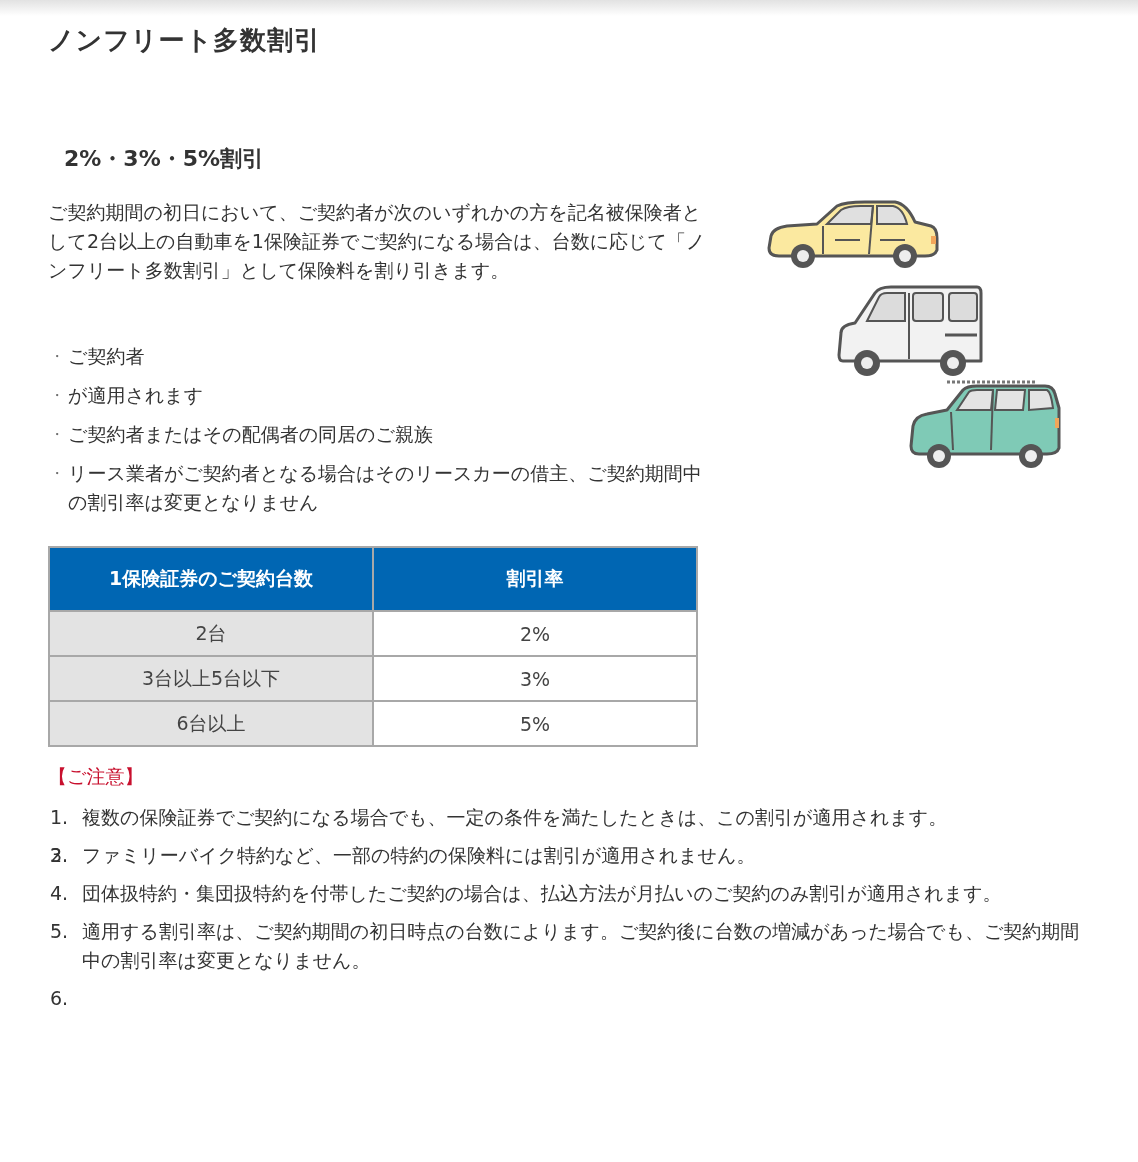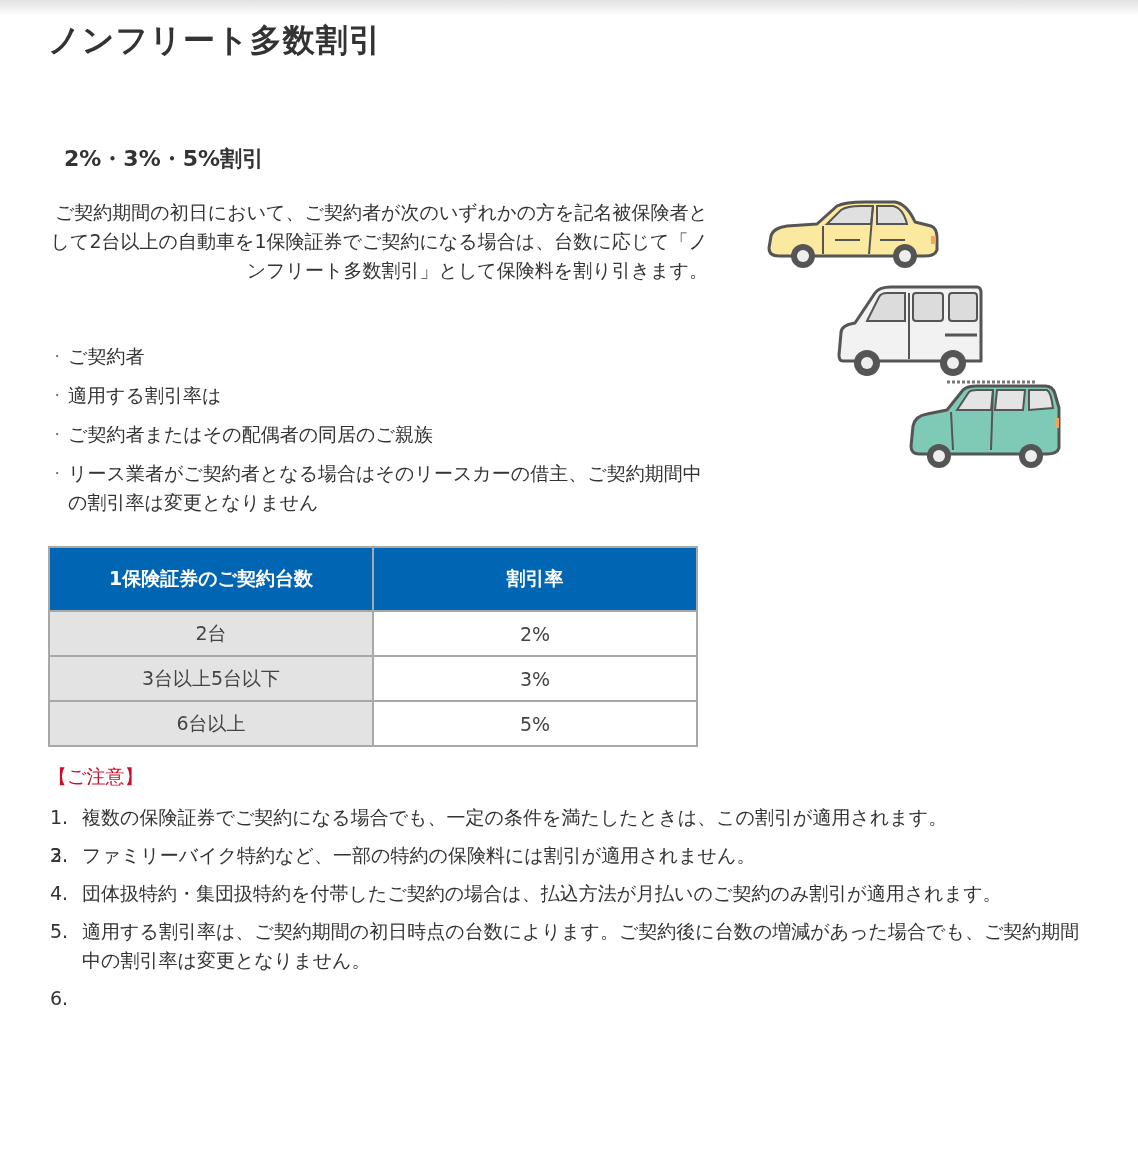--- a/index.html
+++ b/index.html
@@ -11,30 +11,30 @@
     font-family: "DejaVu Sans", "Liberation Sans", sans-serif;
     position: relative;
     overflow: hidden;
   }
   .top-shade {
     position: absolute; left: 0; top: 0; width: 1138px; height: 16px;
     background: linear-gradient(#e2e2e2, #ffffff);
   }
   .page-title {
     position: absolute; left: 48px; top: 18px;
-    margin: 0; font-size: 32px; font-weight: bold; letter-spacing: 1px;
+    margin: 0; font-size: 26px; font-weight: bold; letter-spacing: 1px;
     color: #333333; line-height: 44px;
   }
   .sub-title {
     position: absolute; left: 48px; top: 126px;
     margin: 16px; font-size: 22px; font-weight: bold; color: #333333; line-height: 34px;
   }
   .intro {
     position: absolute; left: 48px; top: 198px; width: 660px;
-    margin: 0; font-size: 19px; line-height: 29px; color: #333333; text-align: right;
+    margin: 0; font-size: 19px; line-height: 29px; color: #333333;
   }
   .bullets {
     position: absolute; left: 48px; top: 342px; width: 660px;
     margin: 0; padding: 0; list-style: none;
   }
   .bullets li {
     position: relative; padding-left: 20px;
     font-size: 19px; line-height: 29px; margin-bottom: 10px; color: #333333;
   }
   .bullets li .dot {
@@ -74,21 +74,21 @@
 
 <div class="top-shade"></div>
 
 <h1 class="page-title">ノンフリート多数割引</h1>
 <h2 class="sub-title">2%・3%・5%割引</h2>
 
 <p class="intro">ご契約期間の初日において、ご契約者が次のいずれかの方を記名被保険者として2台以上の自動車を1保険証券でご契約になる場合は、台数に応じて「ノンフリート多数割引」として保険料を割り引きます。</p>
 
 <ul class="bullets">
   <li><span class="dot">・</span><span>ご契約者</span></li>
-  <li><span class="dot">・</span><span>適用する割引率は</span></li>
+  <li><span class="dot">・</span><span>が適用されます</span></li>
   <li><span class="dot">・</span><span>ご契約者またはその配偶者の同居のご親族</span></li>
   <li><span class="dot">・</span><span>リース業者がご契約者となる場合はそのリースカーの借主、ご契約期間中の割引率は変更となりません</span></li>
 </ul>
 
 <div class="cars">
 
   <svg style="left:10px; top:8px;" width="175" height="72" viewBox="0 0 175 72">
     <path d="M6 38 Q8 30 22 28 L52 26 L72 8 Q80 4 100 4 L130 4 Q142 6 150 24 L166 28 Q172 30 172 40 L172 52 Q170 58 160 58 L14 58 Q4 58 4 50 Z" fill="#fbe9a0" stroke="#555" stroke-width="3" stroke-linejoin="round"></path>
     <path d="M62 26 L76 12 Q82 8 96 8 L108 8 L106 26 Z" fill="#e0e0e0" stroke="#555" stroke-width="2"></path>
     <path d="M112 8 L128 8 Q138 10 142 26 L112 26 Z" fill="#e0e0e0" stroke="#555" stroke-width="2"></path>

